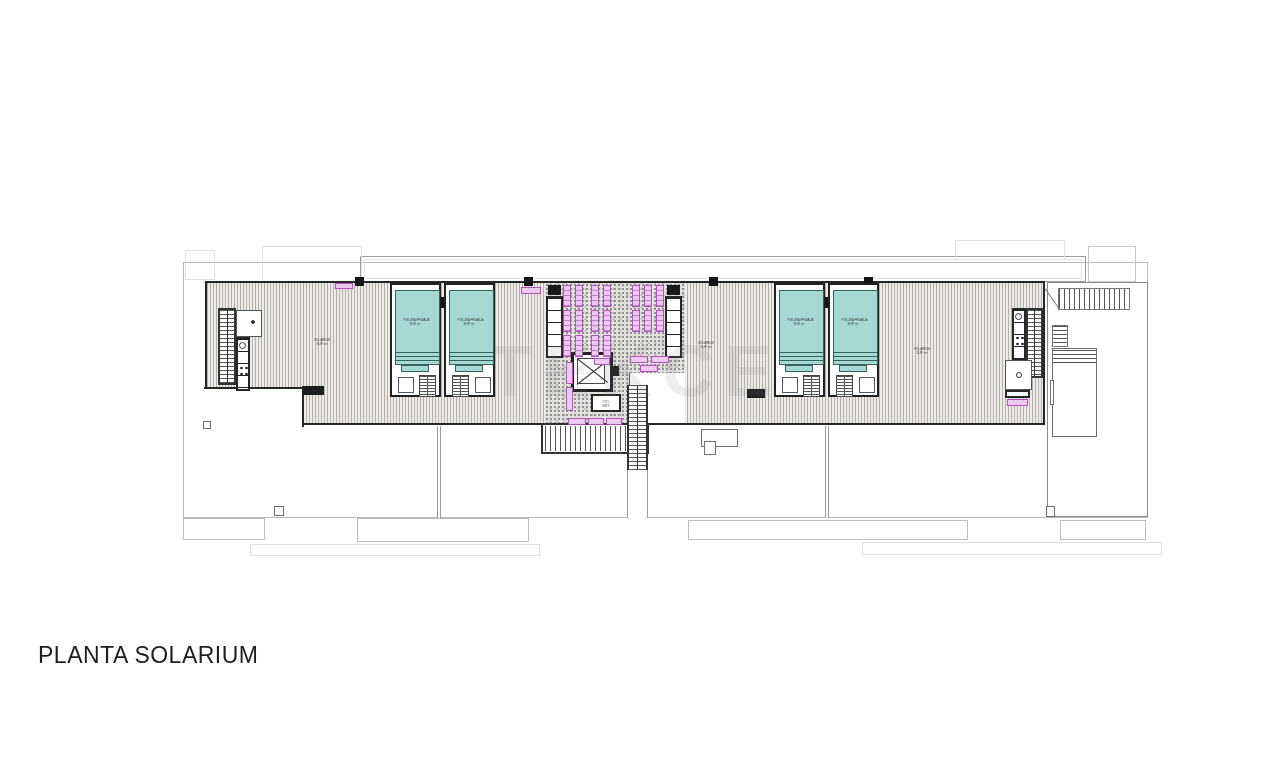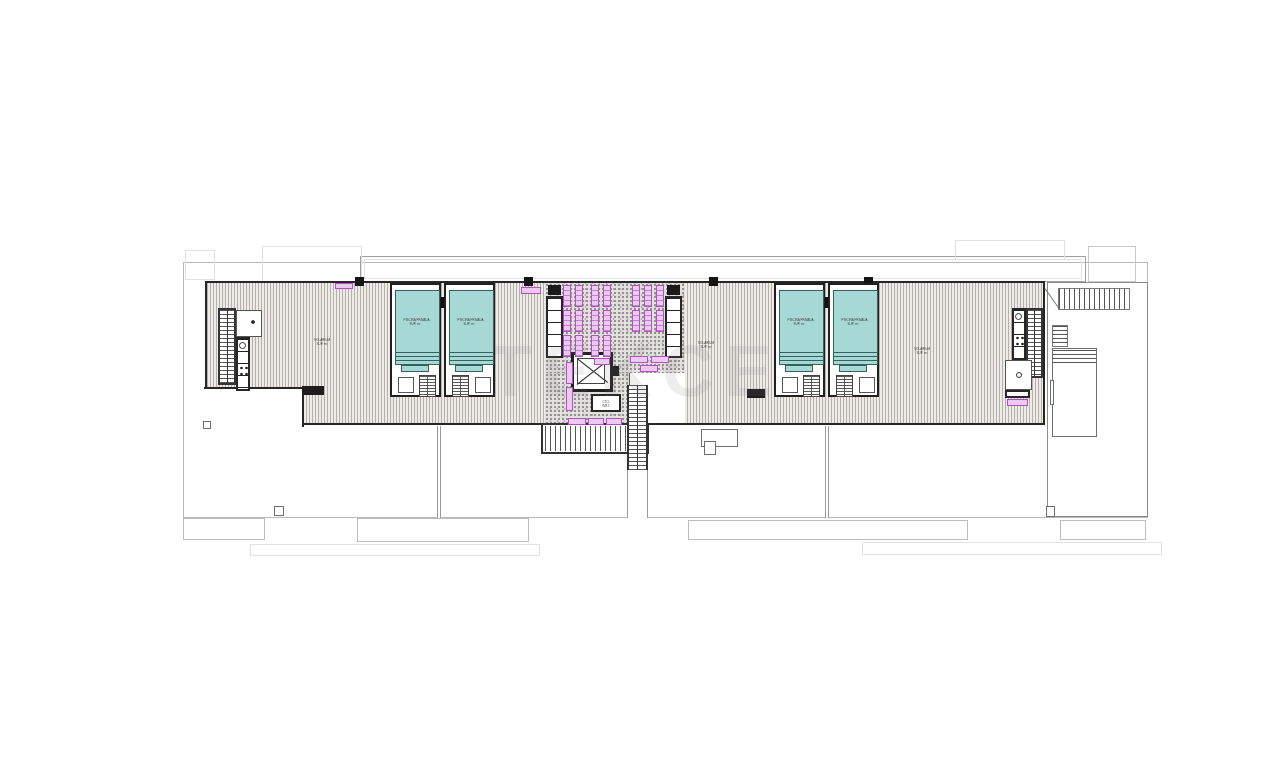--- a/index.html
+++ b/index.html
@@ -117,20 +117,21 @@
 
     <div class="abs" style="left:1047px;top:282px;width:101px;height:235px;background:#fff;border:1px solid #8a8a8a;"></div>
     <div class="abs vlines" style="left:1058px;top:288px;width:72px;height:22px;background-color:#fff;border:1px solid #777;"></div>
     <div class="shaft-diag" style="left:1045px;top:288px;width:26px;transform:rotate(55deg);background:#777;"></div>
     <div class="abs hlines" style="left:1052px;top:325px;width:16px;height:22px;background-color:#fff;border:1px solid #777;"></div>
     <div class="abs" style="left:1052px;top:348px;width:45px;height:89px;background:#fff;border:1px solid #6e6e6e;"></div>
     <div class="abs hlines" style="left:1053px;top:350px;width:43px;height:14px;"></div>
     <div class="abs" style="left:1050px;top:380px;width:4px;height:25px;background:#fff;border:1px solid #6e6e6e;"></div>
 
     <div class="watermark" style="left:488px;top:330px;">TEKCE</div>
+    <div class="title">PLANTA SOLARIUM</div>
   <div class="abs lounger" style="left:563px;top:285px;"></div>
       <div class="abs lounger" style="left:575px;top:285px;"></div>
       <div class="abs lounger" style="left:591px;top:285px;"></div>
       <div class="abs lounger" style="left:603px;top:285px;"></div>
       <div class="abs lounger" style="left:632px;top:285px;"></div>
       <div class="abs lounger" style="left:644px;top:285px;"></div>
       <div class="abs lounger" style="left:656px;top:285px;"></div>
       <div class="abs lounger" style="left:563px;top:310px;"></div>
       <div class="abs lounger" style="left:575px;top:310px;"></div>
       <div class="abs lounger" style="left:591px;top:310px;"></div>

